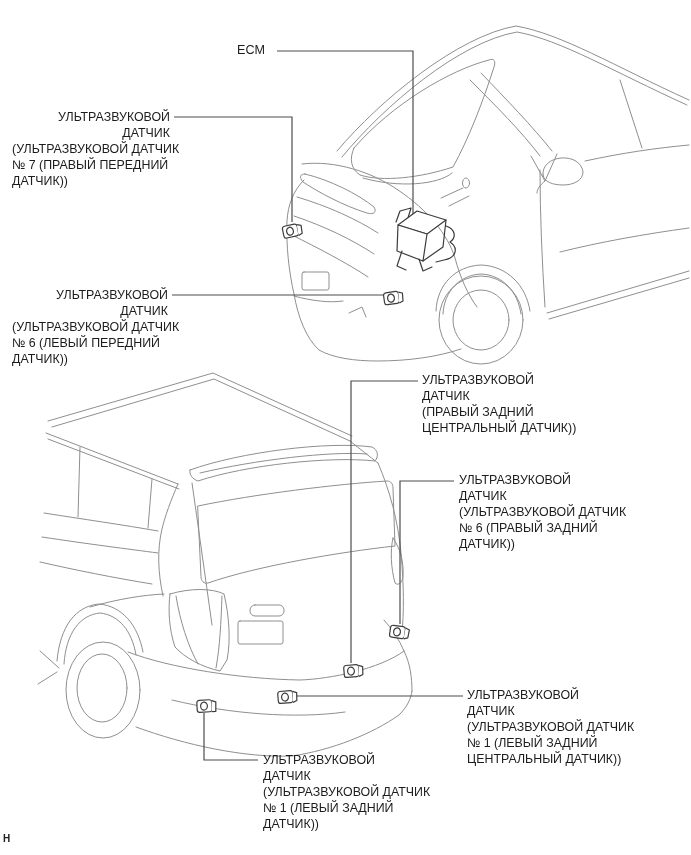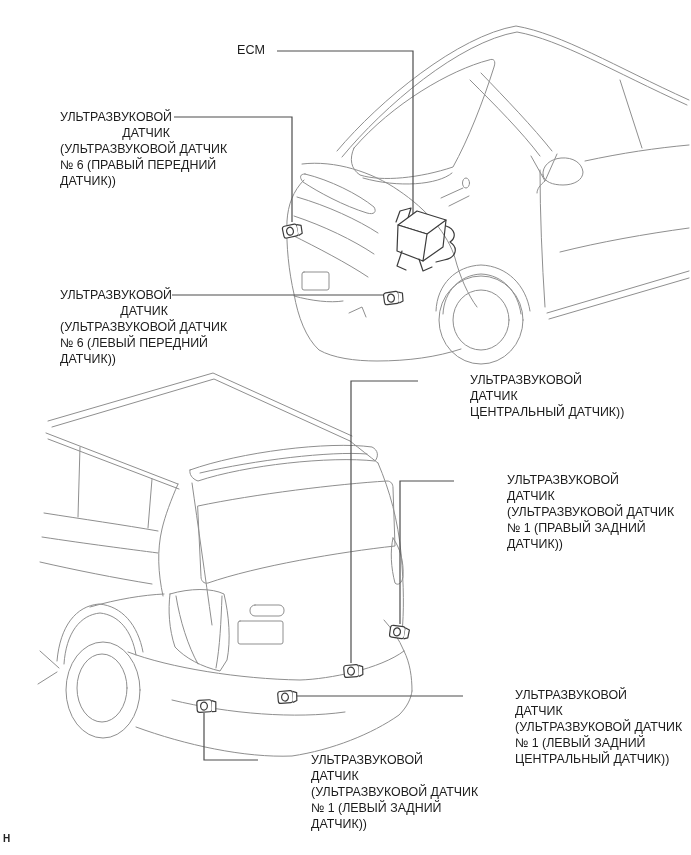--- a/index.html
+++ b/index.html
@@ -5,21 +5,21 @@
   html,body{margin:0;padding:0;background:#fff;}
   .canvas{
     position:relative;width:691px;height:855px;background:#ffffff;
     font-family:"Liberation Sans", sans-serif;overflow:hidden;
   }
   svg.art{position:absolute;left:0;top:0;}
   .label{
     position:absolute;font-size:12.4px;line-height:16px;color:#1c1c1c;
     letter-spacing:0;
   }
-  .label div{white-space:nowrap;height:16px;margin-left:48px;}
+  .label div{white-space:nowrap;height:16px;}
   .label div.r{text-align:right;}
   .ecm-label{position:absolute;font-size:12.6px;color:#1c1c1c;}
   .page-marker{position:absolute;font-size:10px;font-weight:bold;color:#222;}
 </style>
 </head>
 <body>
 
 <div class="canvas">
 
   <svg class="art" width="691" height="855" viewBox="0 0 691 855">
@@ -166,43 +166,44 @@
       </g>
     </g>
   </svg>
 
   <div class="ecm-label" style="left:237px;top:43px">ECM</div>
 
   <div class="label" style="left:12px;top:109px;width:158px">
     <div class="r">УЛЬТРАЗВУКОВОЙ</div>
     <div class="r">ДАТЧИК</div>
     <div>(УЛЬТРАЗВУКОВОЙ ДАТЧИК</div>
-    <div>№ 6 (ПРАВЫЙ ПЕРЕДНИЙ</div>
+    <div>№ 7 (ПРАВЫЙ ПЕРЕДНИЙ</div>
     <div>ДАТЧИК))</div>
   </div>
 
   <div class="label" style="left:12px;top:287px;width:156px">
     <div class="r">УЛЬТРАЗВУКОВОЙ</div>
     <div class="r">ДАТЧИК</div>
     <div>(УЛЬТРАЗВУКОВОЙ ДАТЧИК</div>
     <div>№ 6 (ЛЕВЫЙ ПЕРЕДНИЙ</div>
     <div>ДАТЧИК))</div>
   </div>
 
   <div class="label" style="left:422px;top:372px">
     <div>УЛЬТРАЗВУКОВОЙ</div>
     <div>ДАТЧИК</div>
+    <div>(ПРАВЫЙ ЗАДНИЙ</div>
     <div>ЦЕНТРАЛЬНЫЙ ДАТЧИК))</div>
   </div>
 
   <div class="label" style="left:459px;top:472px">
     <div>УЛЬТРАЗВУКОВОЙ</div>
     <div>ДАТЧИК</div>
     <div>(УЛЬТРАЗВУКОВОЙ ДАТЧИК</div>
-    <div>№ 1 (ПРАВЫЙ ЗАДНИЙ</div>
+    <div>№ 6 (ПРАВЫЙ ЗАДНИЙ</div>
     <div>ДАТЧИК))</div>
   </div>
 
   <div class="label" style="left:467px;top:687px">
     <div>УЛЬТРАЗВУКОВОЙ</div>
     <div>ДАТЧИК</div>
     <div>(УЛЬТРАЗВУКОВОЙ ДАТЧИК</div>
     <div>№ 1 (ЛЕВЫЙ ЗАДНИЙ</div>
     <div>ЦЕНТРАЛЬНЫЙ ДАТЧИК))</div>
   </div>

